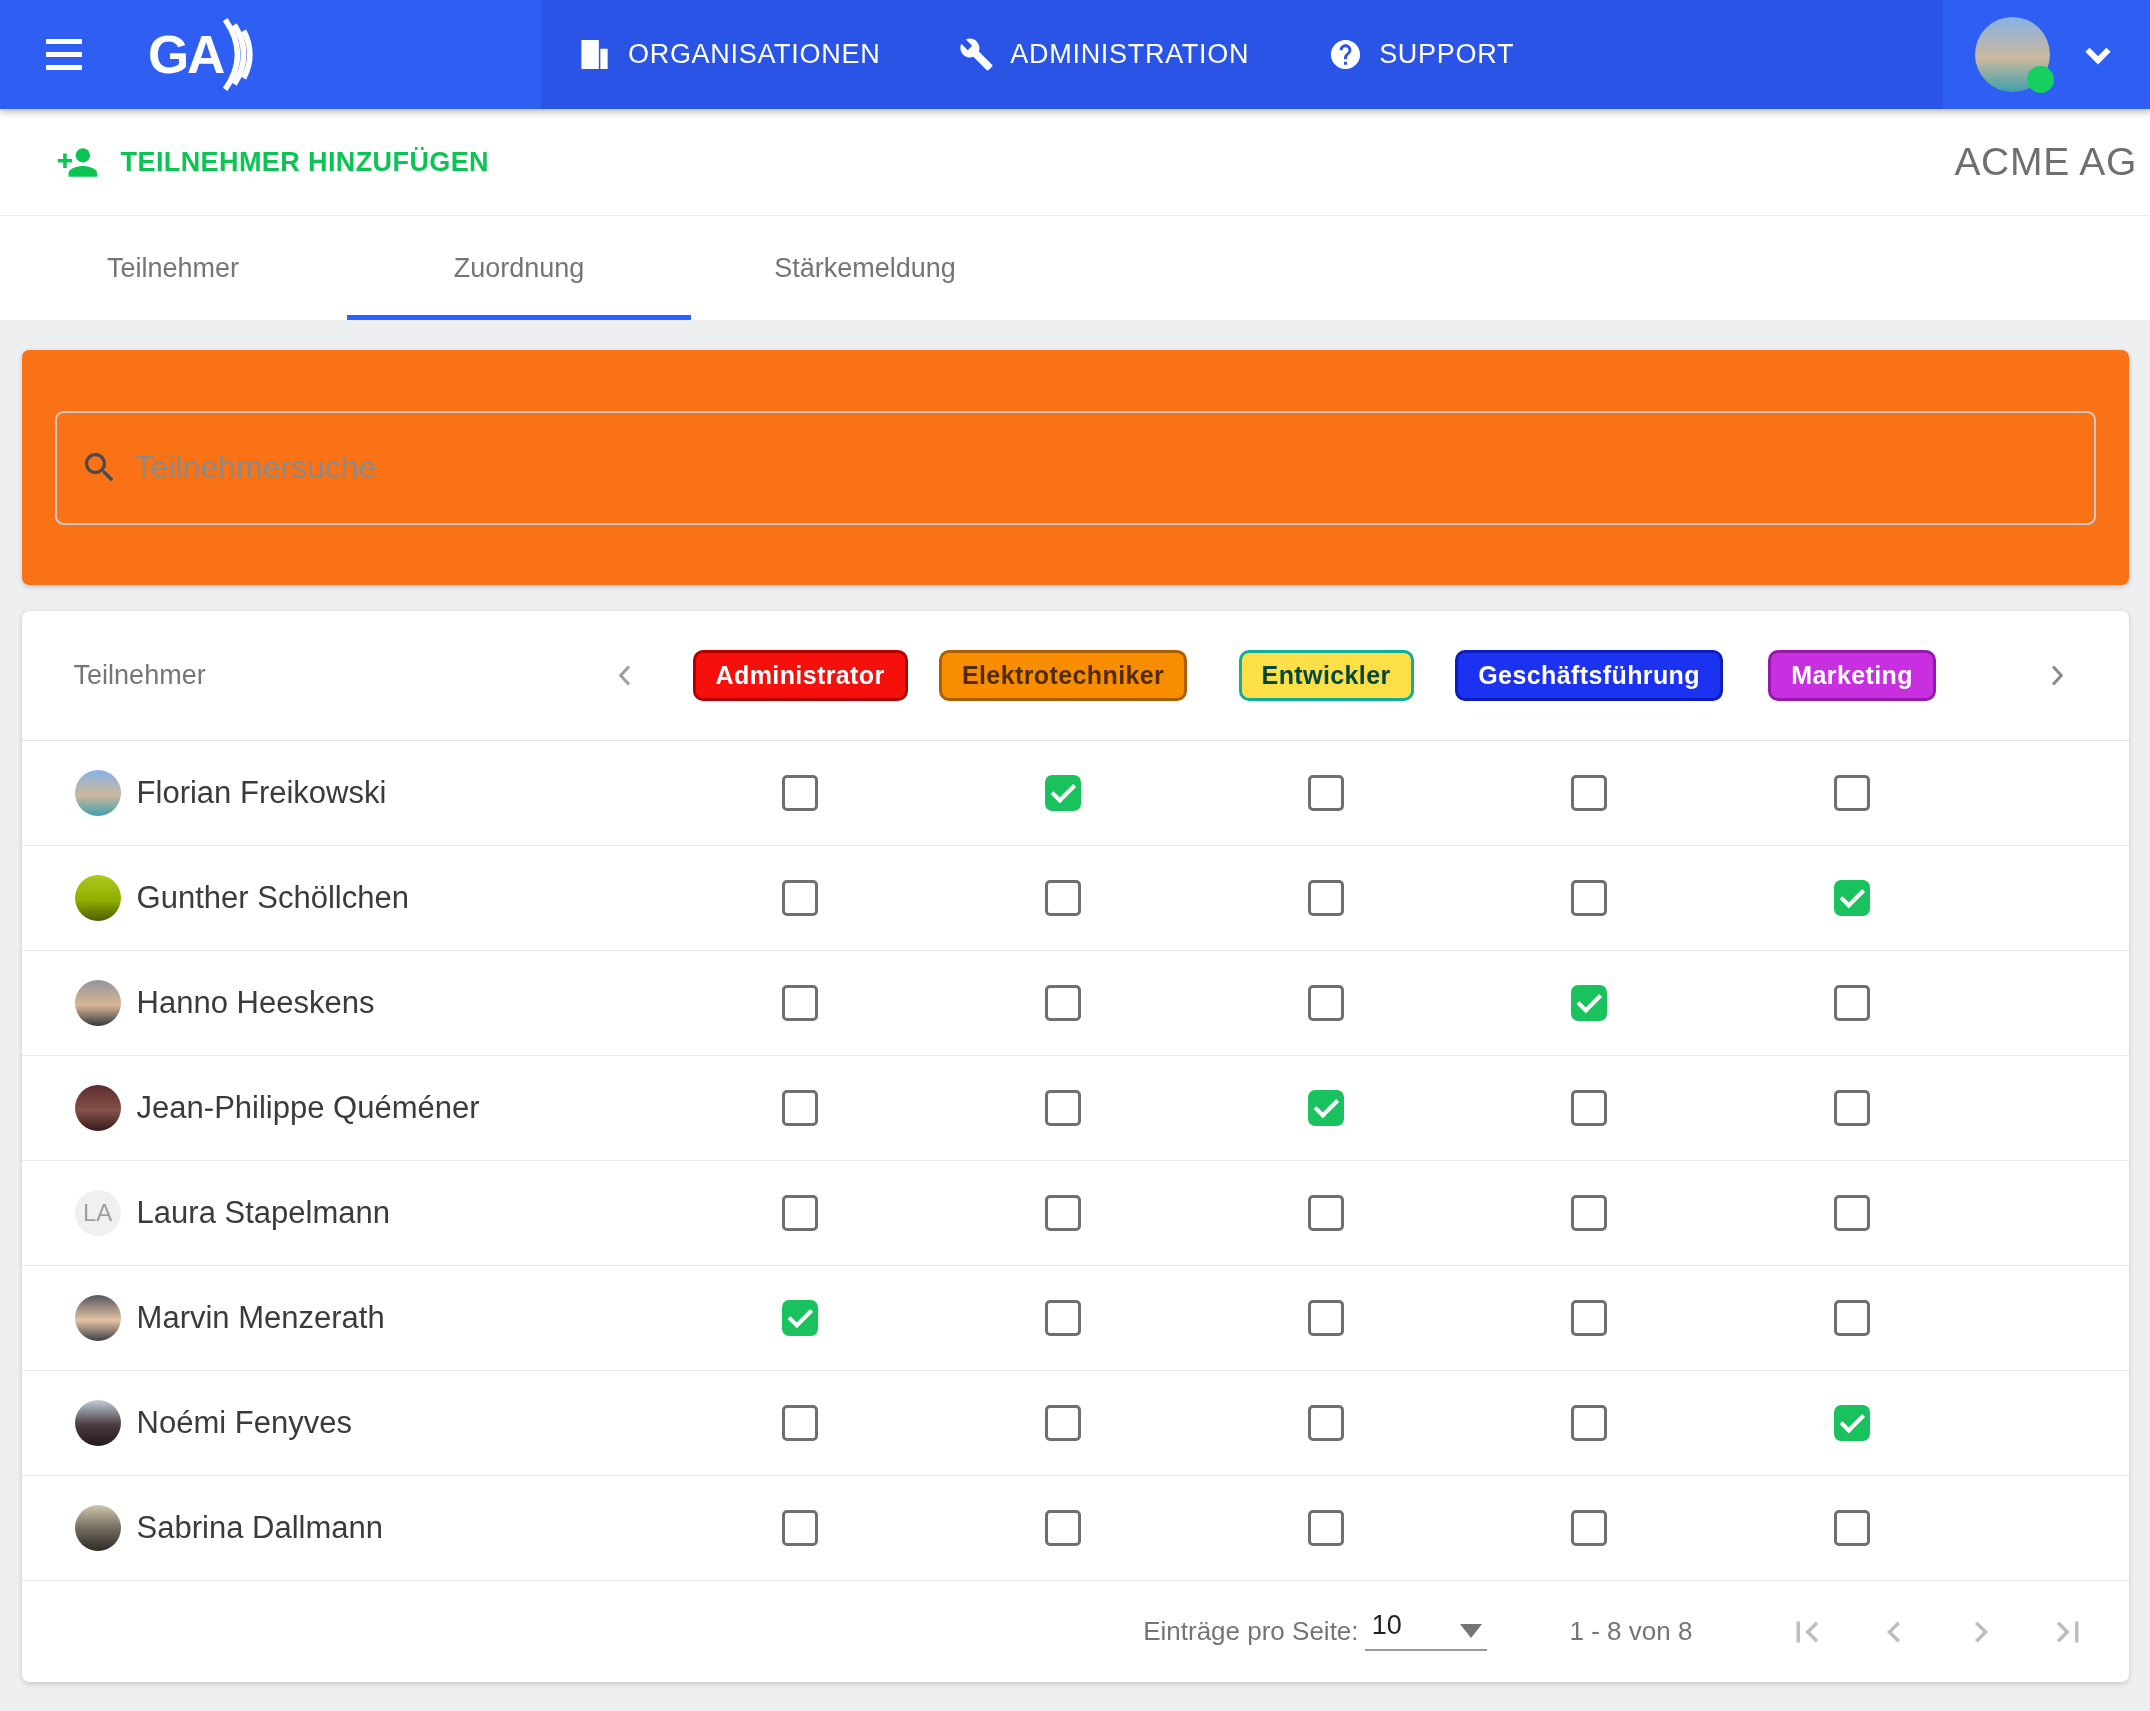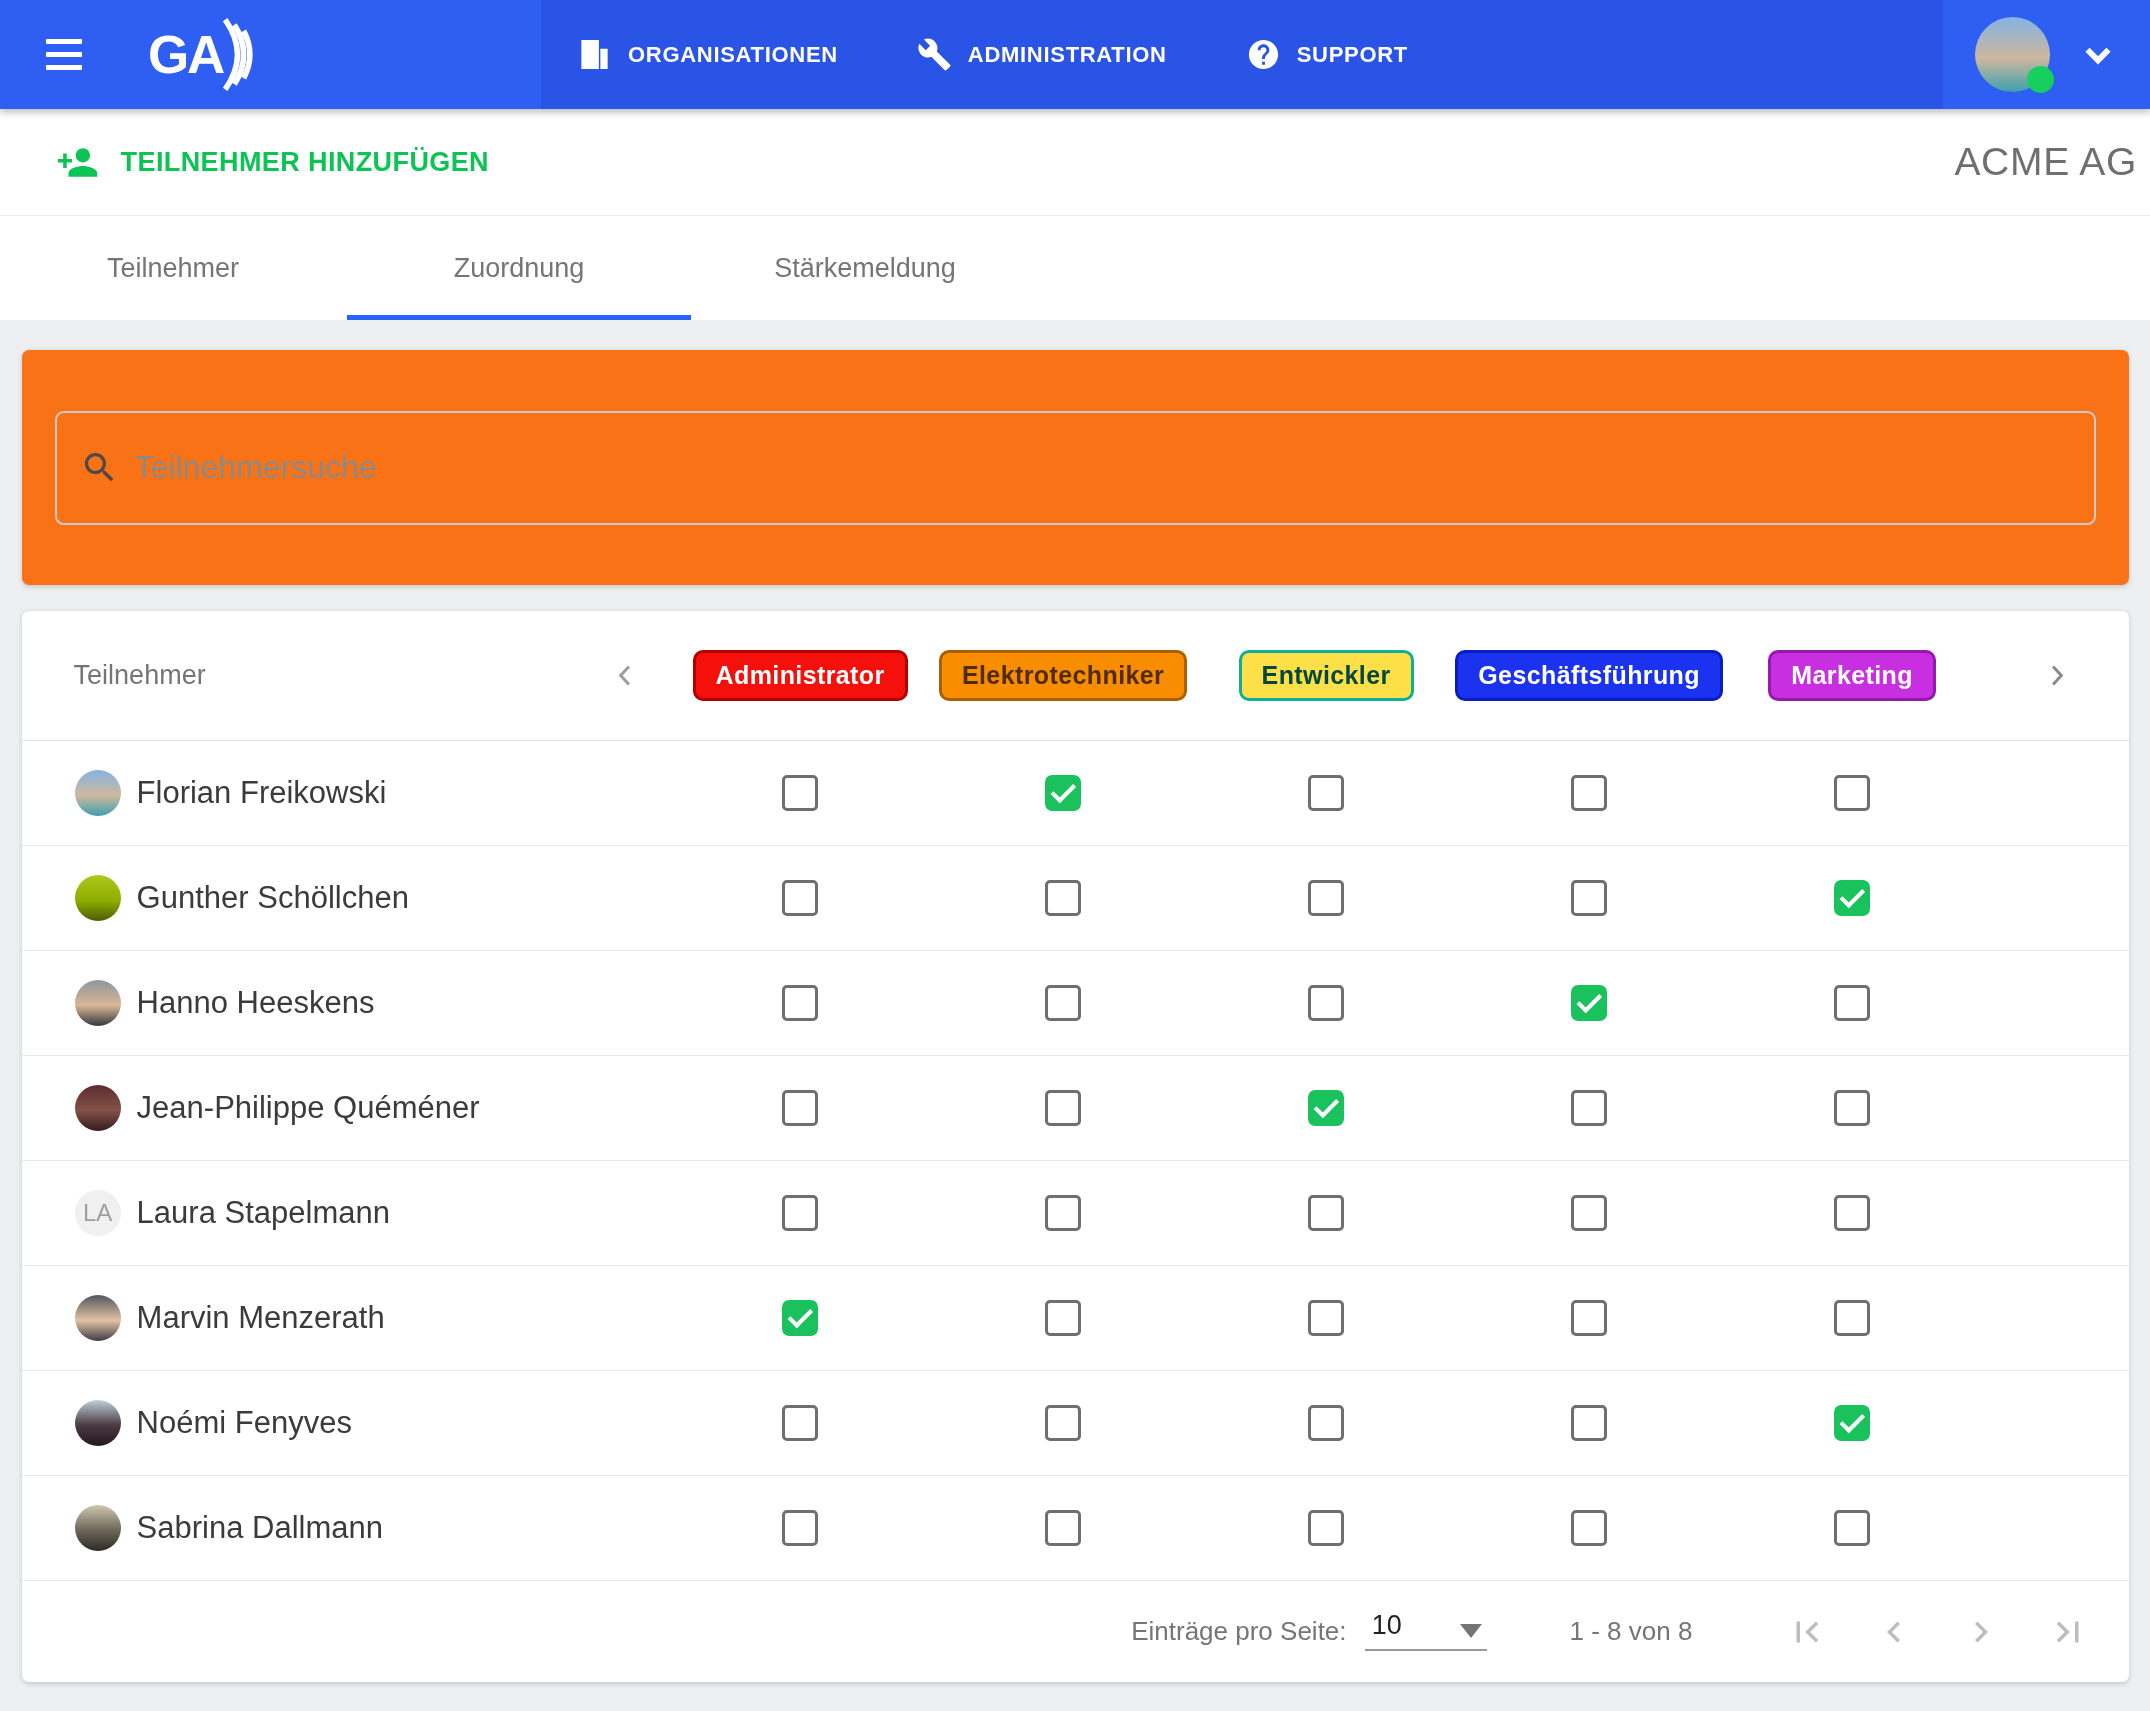--- a/index.html
+++ b/index.html
@@ -9,21 +9,21 @@
 
   
   .topbar{height:109px;display:flex;align-items:stretch;background:#2e5ff2;box-shadow:0 2.9px 7.2px rgba(0,0,0,.28);position:relative;z-index:5}
   .tb-left{width:541px;display:flex;align-items:center;padding-left:46px}
   .hamburger{width:36px;display:flex;flex-direction:column;gap:8px;cursor:pointer}
   .hamburger i{display:block;height:5px;background:#fff;border-radius:0.7px}
   .logo{margin-left:66px;display:flex;align-items:center;color:#fff}
   .logo-text{font-size:53px;font-weight:700;letter-spacing:-2.2px}
   .logo-arcs{margin-left:-4.3px}
   .tb-center{flex:1;background:#2a54e6;display:flex;align-items:center;gap:79px;padding-left:36px}
-  .nav-item{display:flex;align-items:center;gap:16px;color:#fff;font-size:22px;font-weight:700;letter-spacing:0.7px;cursor:pointer;white-space:nowrap}
+  .nav-item{display:flex;align-items:center;gap:16px;color:#fff;font-size:27px;font-weight:400;letter-spacing:0.7px;cursor:pointer;white-space:nowrap}
   .nav-item svg{width:35px;height:35px}
   .tb-right{display:flex;align-items:center;gap:27px;padding:0 32px;background:#2e5ff2}
   .avatar-wrap{position:relative;width:75px;height:75px;cursor:pointer}
   .avatar-photo{width:75px;height:75px;border-radius:50%;background:linear-gradient(180deg,#85b3e4 0%,#cdb89d 55%,#3f9fae 100%)}
   .status-dot{position:absolute;right:-4.3px;bottom:-1.4px;width:27px;height:27px;border-radius:50%}
   .tb-caret{cursor:pointer}
 
   
   .action-bar{height:107px;background:#fff;display:flex;align-items:center;justify-content:space-between;padding:0 14px 0 56px;border-bottom:1.4px solid #ececec}
   .add-participant{display:flex;align-items:center;gap:21.6px;font-weight:700;font-size:27px;letter-spacing:0.4px;cursor:pointer}
@@ -55,21 +55,21 @@
   .name-cell{display:flex;align-items:center;gap:16px;padding-left:53px}
   .avatar{width:46px;height:46px;border-radius:50%;flex:none}
   .avatar.initials{display:flex;align-items:center;justify-content:center;font-size:24px}
   .p-name{font-size:31px;color:#3b3b3b;white-space:nowrap}
   .checkbox{width:36px;height:36px;border:3.6px solid #6f6f6f;border-radius:5px;background:#fff;cursor:pointer}
   .checkbox.checked{border:none;border-radius:7.2px;position:relative}
   .checkbox.checked::after{content:"";position:absolute;left:7.2px;top:8.6px;width:18.7px;height:9.4px;border-left:4.3px solid #fff;border-bottom:4.3px solid #fff;transform:rotate(-45deg)}
 
   
   .tfoot{height:101px;display:flex;align-items:center;justify-content:flex-end;font-size:26px;color:#757575;padding-right:40px}
-  .pp-select{margin-left:18px;width:122px;border-bottom:2.2px solid #999;display:flex;align-items:flex-end;justify-content:space-between;padding:0 4.3px 10px 7.2px;cursor:pointer}
+  .pp-select{margin-left:6px;width:122px;border-bottom:2.2px solid #999;display:flex;align-items:flex-end;justify-content:space-between;padding:0 4.3px 10px 7.2px;cursor:pointer}
   .pp-value{color:#212121;font-size:27px;line-height:1}
   .pp-arrow{width:0;height:0;border-left:11.5px solid transparent;border-right:11.5px solid transparent;border-top:14.4px solid #757575;margin-bottom:1.4px}
   .range{margin-left:83px;white-space:nowrap}
   .pager{display:flex;align-items:center;gap:45px;margin-left:94px}
   .pager .pg{cursor:pointer}
   .pager svg{width:42px;height:42px}
 </style>
 </head>
 <body>
 

